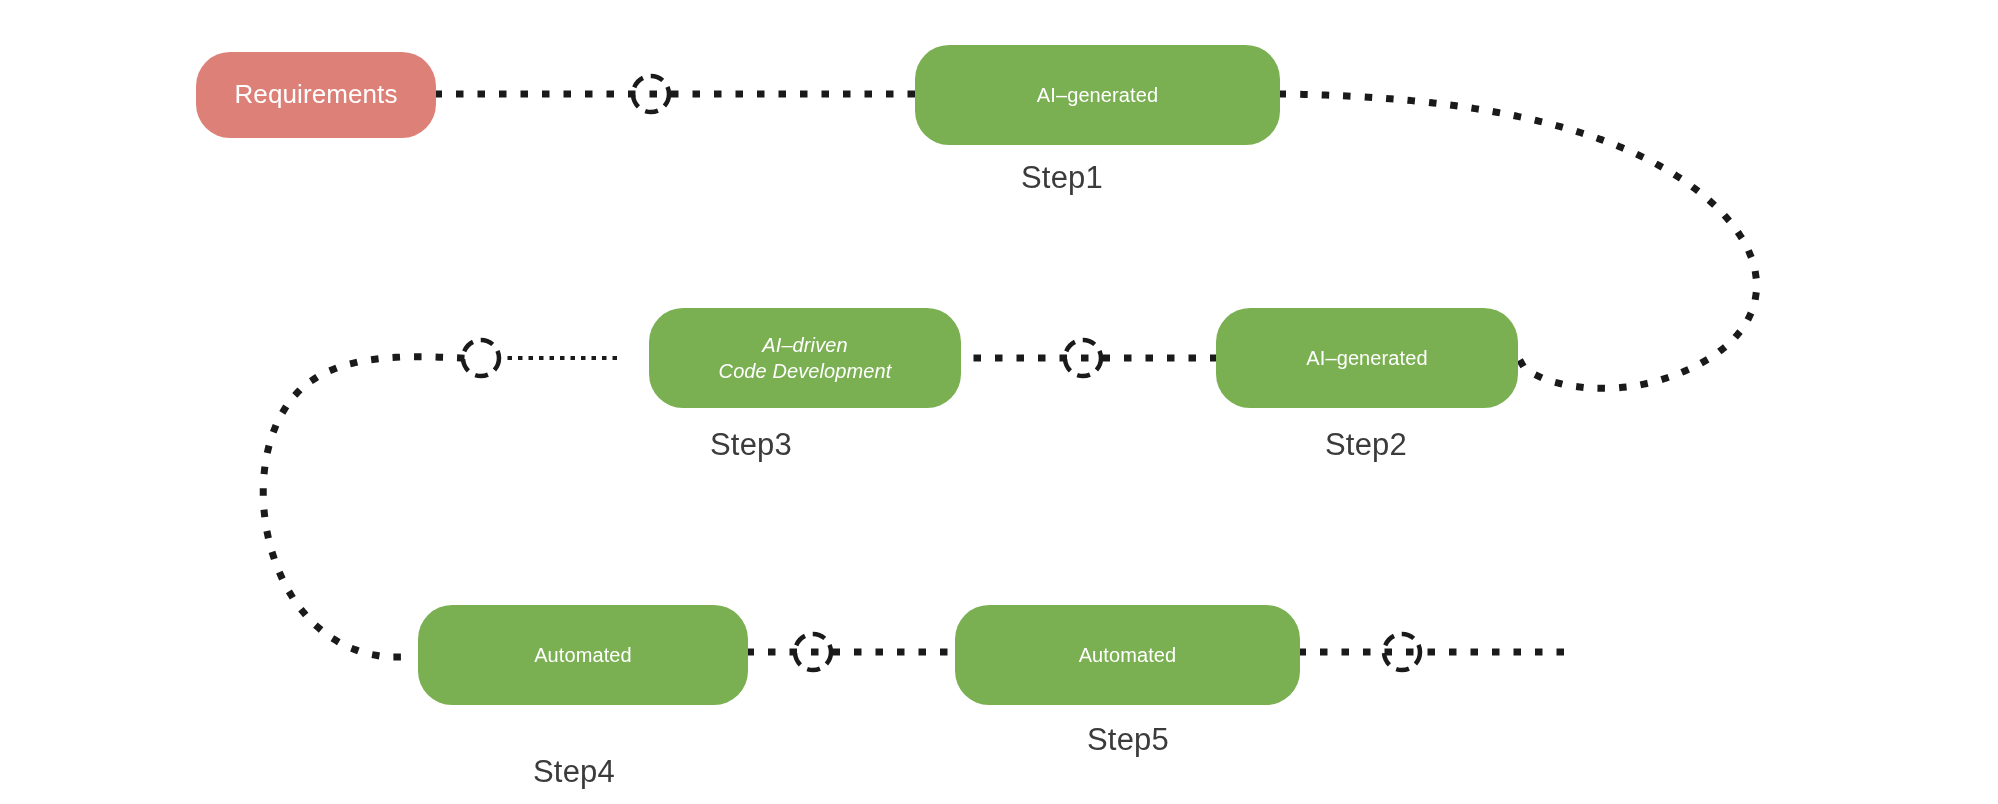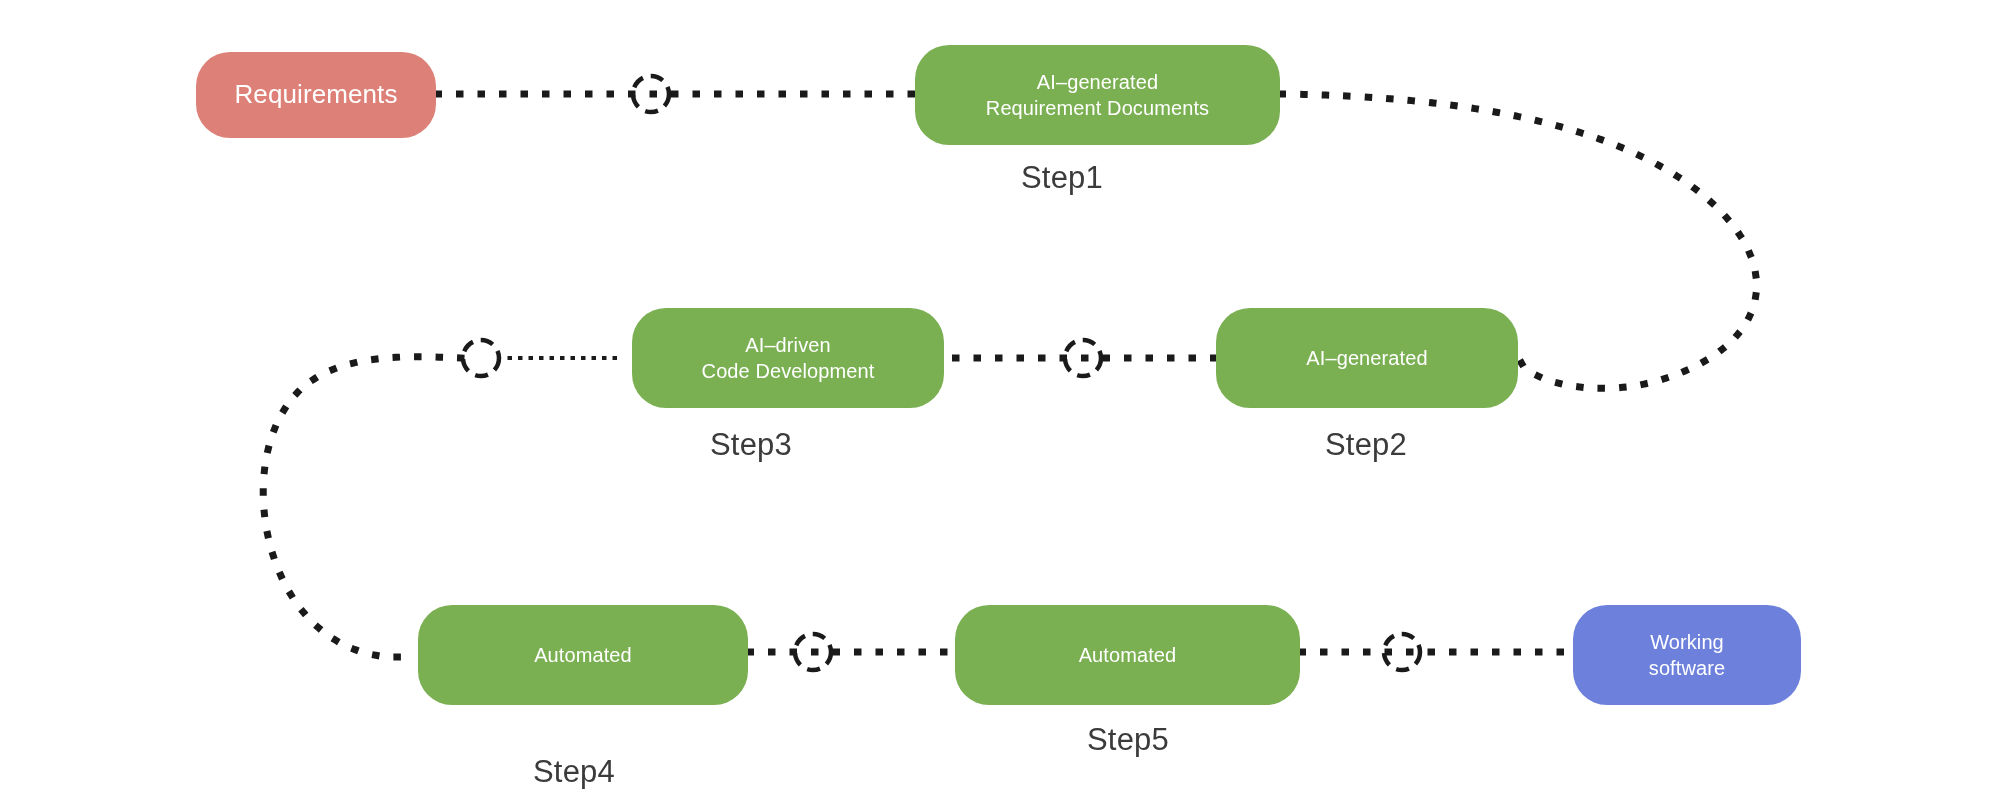--- a/index.html
+++ b/index.html
@@ -95,44 +95,39 @@
     <circle cx="813" cy="652" r="18" fill="none" stroke="#1a1a1a" stroke-width="4.5" stroke-dasharray="13 8"></circle>
     <circle cx="1402" cy="652" r="18" fill="none" stroke="#1a1a1a" stroke-width="4.5" stroke-dasharray="13 8"></circle>
   </svg>
 
   <div class="node single" style="left: 196px; top: 52px; width: 240px; height: 86px; background: rgb(221, 128, 120);">
     <span class="line">Requirements</span>
   </div>
 
   <div class="node" style="left: 915px; top: 45px; width: 365px; height: 100px; background: rgb(122, 176, 82);">
     <span class="line">AI–generated</span>
-    <span class="line">Requirement Documents</span>
   </div>
 
-  <div class="node" style="left: 632px; top: 308px; width: 312px; height: 100px; background: rgb(122, 176, 82);">
+  <div class="node" style="left: 649px; top: 308px; width: 312px; height: 100px; background: rgb(122, 176, 82); font-style: italic;">
     <span class="line">AI–driven</span>
     <span class="line">Code Development</span>
   </div>
 
   <div class="node" style="left: 1216px; top: 308px; width: 302px; height: 100px; background: rgb(122, 176, 82);">
     <span class="line">AI–generated</span>
   </div>
 
   <div class="node" style="left: 418px; top: 605px; width: 330px; height: 100px; background: rgb(122, 176, 82);">
     <span class="line">Automated</span>
   </div>
 
   <div class="node" style="left: 955px; top: 605px; width: 345px; height: 100px; background: rgb(122, 176, 82);">
     <span class="line">Automated</span>
   </div>
 
-  <div class="node" style="left: 1573px; top: 605px; width: 228px; height: 100px; background: rgb(109, 129, 220);">
-    <span class="line">Working</span>
-    <span class="line">software</span>
-  </div>
 
   <div class="steplabel" style="top: 160px; left: 1062px; width: auto; text-align: center; transform: translateX(-50%);">Step1</div>
   <div class="steplabel" style="top: 427px; left: 751px; width: auto; text-align: center; transform: translateX(-50%);">Step3</div>
   <div class="steplabel" style="top: 427px; left: 1366px; width: auto; text-align: left; transform: translateX(-50%);">Step2</div>
   <div class="steplabel" style="top: 722px; left: 574px; width: auto; text-align: left; transform: translateX(-50%); margin-top: 32px;">Step4</div>
   <div class="steplabel" style="top: 722px; left: 1128px; width: auto; text-align: left; transform: translateX(-50%);">Step5</div>
 
 </div>
 
 </body></html>

